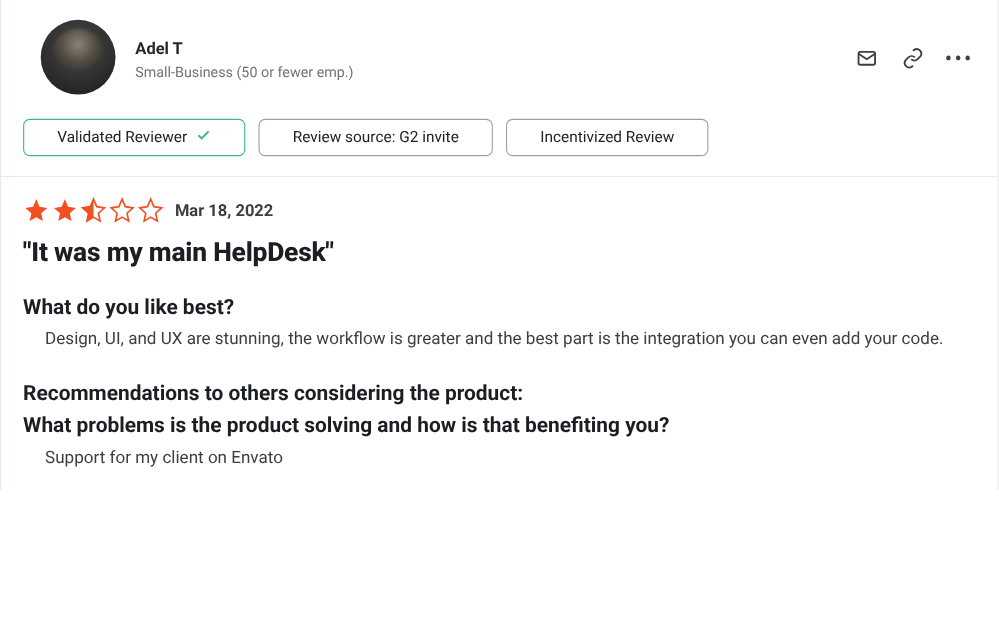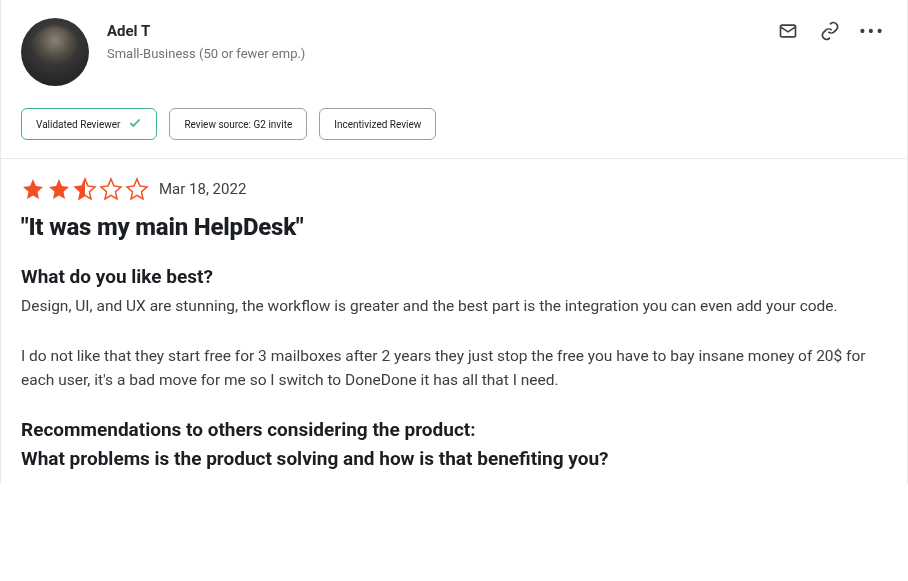--- a/index.html
+++ b/index.html
@@ -11,21 +11,22 @@
     font-size: 15px;
   }
   .card {
     border: 1px solid #e7eaea;
     border-top: none;
     border-bottom: none;
     background: #fff;
   }
   .header-row {
     display: flex;
-    padding: 18px 20px 0 20px;
+    padding: 18px 20px 0 36px;
+    align-items: center;
   }
   .avatar {
     width: 68px; height: 68px; border-radius: 50%;
     background: radial-gradient(circle at 50% 35%, #4a4a4a 0%, #2d2d2d 60%, #1a1a1a 100%);
     flex: 0 0 68px;
     position: relative;
     overflow: hidden;
   }
   .avatar::after{
     content:"";
@@ -38,37 +39,37 @@
   .name { font-weight: 700; color: #24292e; font-size: 15px; margin-top: 4px;}
   .role { color: #4c5054; font-size: 14.5px; margin-top: 6px;}
   .biz  { color: #737373; font-size: 13px; margin-top: 6px;}
   .actions { display:flex; gap: 20px; padding-right: 4px; padding-top:2px; }
   .action-btn { width:22px; height:22px; display:flex; align-items:center; justify-content:center; color:#3a3f44; cursor:pointer;}
   .action-btn svg { width:20px; height:20px; }
   .dots { font-size:20px; letter-spacing:2px; line-height:10px; color:#3a3f44;}
   .badges { display:flex; gap:12px; padding: 22px 20px 18px 20px; }
   .badge {
     border-radius: 6px;
-    padding: 7px 14px;
-    font-size: 10px;
+    padding: 7px 30px;
+    font-size: 14px;
     background:#fff;
     display:flex; align-items:center; gap:8px;
   }
   .badge.validated { border:1.5px solid #3fb981; color:#222; }
   .badge.plain { border:1.5px solid #9aa0a6; color:#222; }
   .check { color:#3fb981; }
   .divider { height:1px; background:#e7eaea; }
   .body { padding: 18px 20px 8px 20px; }
-  .stars-row { display:flex; align-items:center; gap:10px; margin-bottom:12px;}
+  .stars-row { display:flex; align-items:center; gap:10px; margin-bottom:12px;font-weight:bold;}
   .stars { display:flex; gap:2px; }
   .star { width:24px; height:24px; }
   .date { color:#3a3f44; font-size:15px; }
   .title { font-weight:800; font-size:24px; color:#1b1f23; margin: 10px 0 24px 0; letter-spacing:-0.2px;}
   .q { font-weight:700; color:#1b1f23; font-size:19px; margin-bottom:6px;}
-  .a { color:#3a3f44; font-size:15.5px; line-height:1.55; margin-bottom:26px;}
+  .a { color:#3a3f44; font-size:15.5px; line-height:1.55; margin-bottom:26px;margin-left:20px;}
   .a.last { margin-bottom:10px; }
 </style>
 </head>
 <body>
 
 <div class="card">
 
   <div class="header-row">
     <div class="avatar"></div>
     <div class="who">
@@ -137,19 +138,19 @@
           </svg>
       </div>
       <span class="date">Mar 18, 2022</span>
     </div>
 
     <h2 class="title">"It was my main HelpDesk"</h2>
 
     <div class="q">What do you like best?</div>
     <div class="a">Design, UI, and UX are stunning, the workflow is greater and the best part is the integration you can even add your code.</div>
 
-    <div class="a">I do not like that they start free for 3 mailboxes after 2 years they just stop the free you have to bay insane money of 20$ for each user, it's a bad move for me so I switch to DoneDone it has all that I need.</div>
 
     <div class="q">Recommendations to others considering the product:</div>
 
     <div class="q">What problems is the product solving and how is that benefiting you?</div>
+    <div class="a last">Support for my client on Envato</div>
   </div>
 </div>
 
 </body></html>

